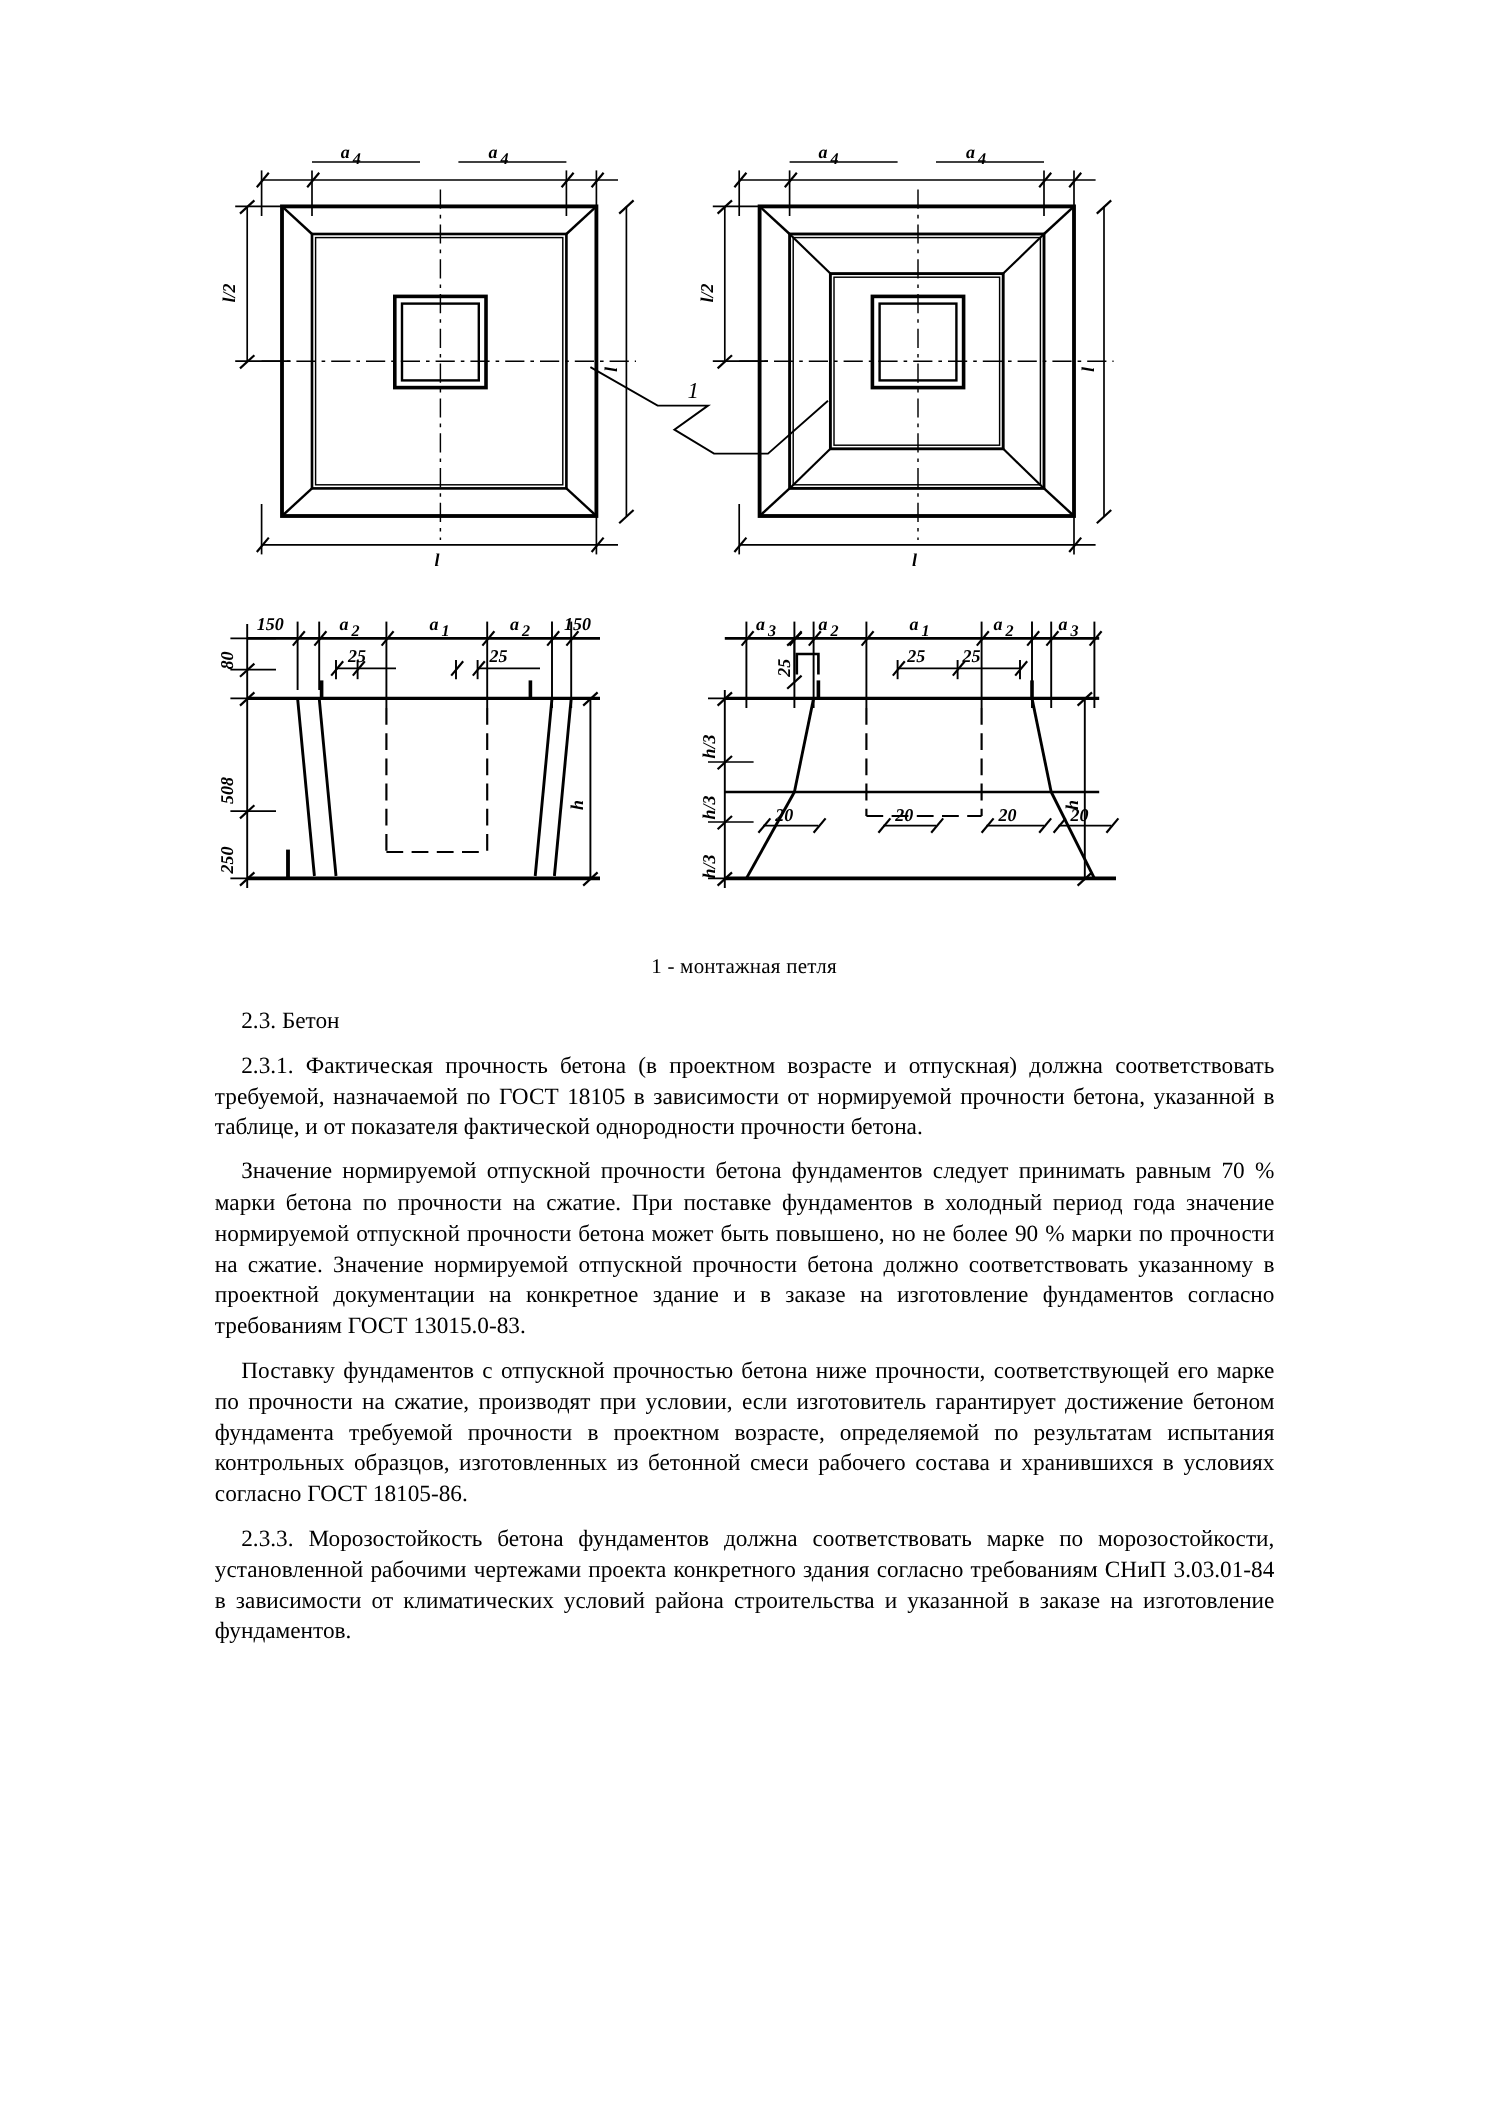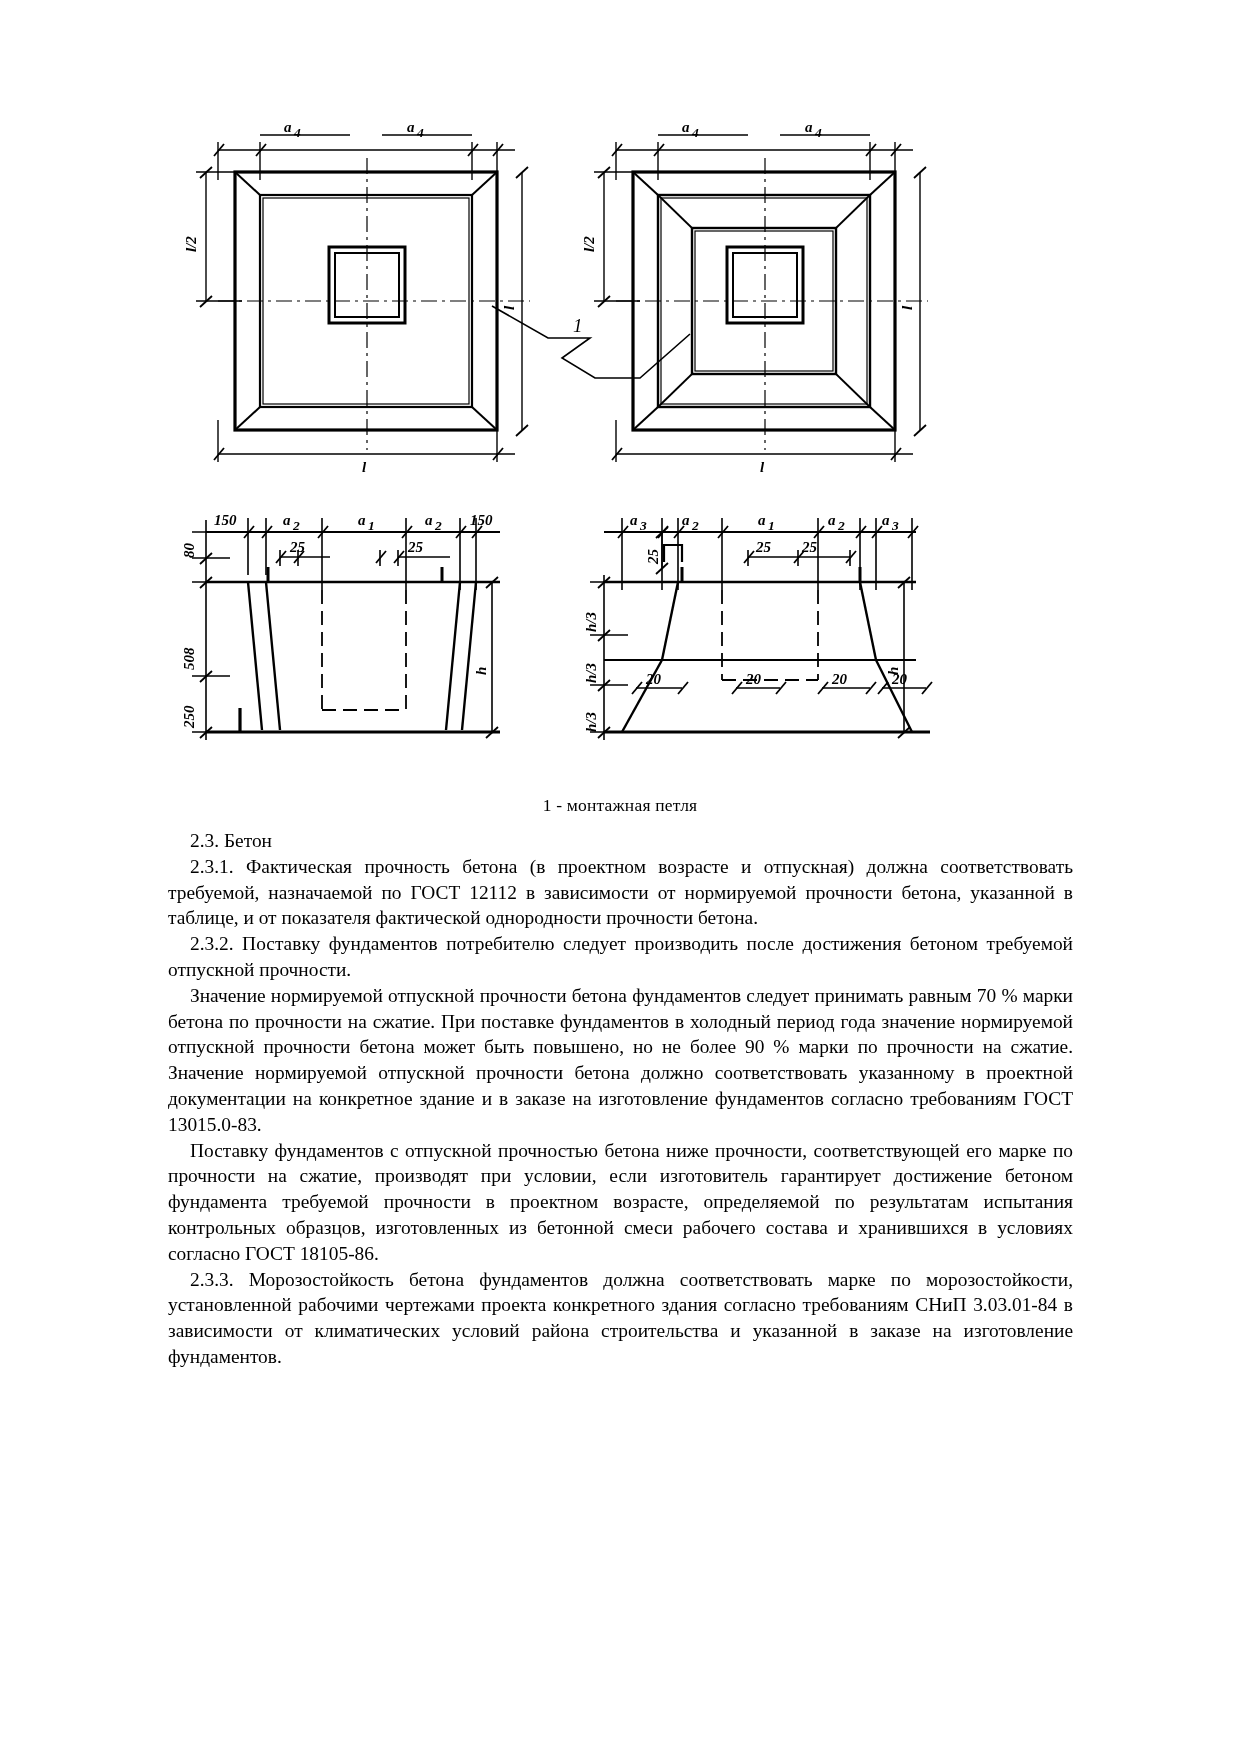--- a/index.html
+++ b/index.html
@@ -48,21 +48,21 @@
     position: absolute;
     left: 168px;
     top: 828px;
     width: 905px;
     font-size: 19.4px;
     line-height: 25.8px;
     text-align: justify;
     text-justify: inter-word;
   }
   .body-text p {
-    margin: 0;
+    margin: 11px;
     text-indent: 22px;
   }
   .body-text p.hang { text-indent: 22px; }
 
   
   .dim {
     font-family: "Liberation Serif", "DejaVu Serif", serif;
     font-style: italic;
     font-weight: bold;
     font-size: 15px;
@@ -452,20 +452,19 @@
         </g>
 
       </g>
     </svg>
   </div>
 
   <div class="fig-caption">1 - монтажная петля</div>
 
   <div class="body-text">
     <p class="hang">2.3. Бетон</p>
-    <p class="hang">2.3.1. Фактическая прочность бетона (в проектном возрасте и отпускная) должна соответствовать требуемой, назначаемой по ГОСТ 12112 в зависимости от нормируемой прочности бетона, указанной в таблице, и от показателя фактической однородности прочности бетона.</p>
-    <p class="hang">2.3.2. Поставку фундаментов потребителю следует производить после достижения бетоном требуемой отпускной прочности.</p>
+    <p class="hang">2.3.1. Фактическая прочность бетона (в проектном возрасте и отпускная) должна соответствовать требуемой, назначаемой по ГОСТ 18105 в зависимости от нормируемой прочности бетона, указанной в таблице, и от показателя фактической однородности прочности бетона.</p>
     <p class="hang">Значение нормируемой отпускной прочности бетона фундаментов следует принимать равным 70 % марки бетона по прочности на сжатие. При поставке фундаментов в холодный период года значение нормируемой отпускной прочности бетона может быть повышено, но не более 90 % марки по прочности на сжатие. Значение нормируемой отпускной прочности бетона должно соответствовать указанному в проектной документации на конкретное здание и в заказе на изготовление фундаментов согласно требованиям ГОСТ 13015.0-83.</p>
     <p class="hang">Поставку фундаментов с отпускной прочностью бетона ниже прочности, соответствующей его марке по прочности на сжатие, производят при условии, если изготовитель гарантирует достижение бетоном фундамента требуемой прочности в проектном возрасте, определяемой по результатам испытания контрольных образцов, изготовленных из бетонной смеси рабочего состава и хранившихся в условиях согласно ГОСТ 18105-86.</p>
     <p class="hang">2.3.3. Морозостойкость бетона фундаментов должна соответствовать марке по морозостойкости, установленной рабочими чертежами проекта конкретного здания согласно требованиям СНиП 3.03.01-84 в зависимости от климатических условий района строительства и указанной в заказе на изготовление фундаментов.</p>
   </div>
 
 </div>
 
 </body></html>

